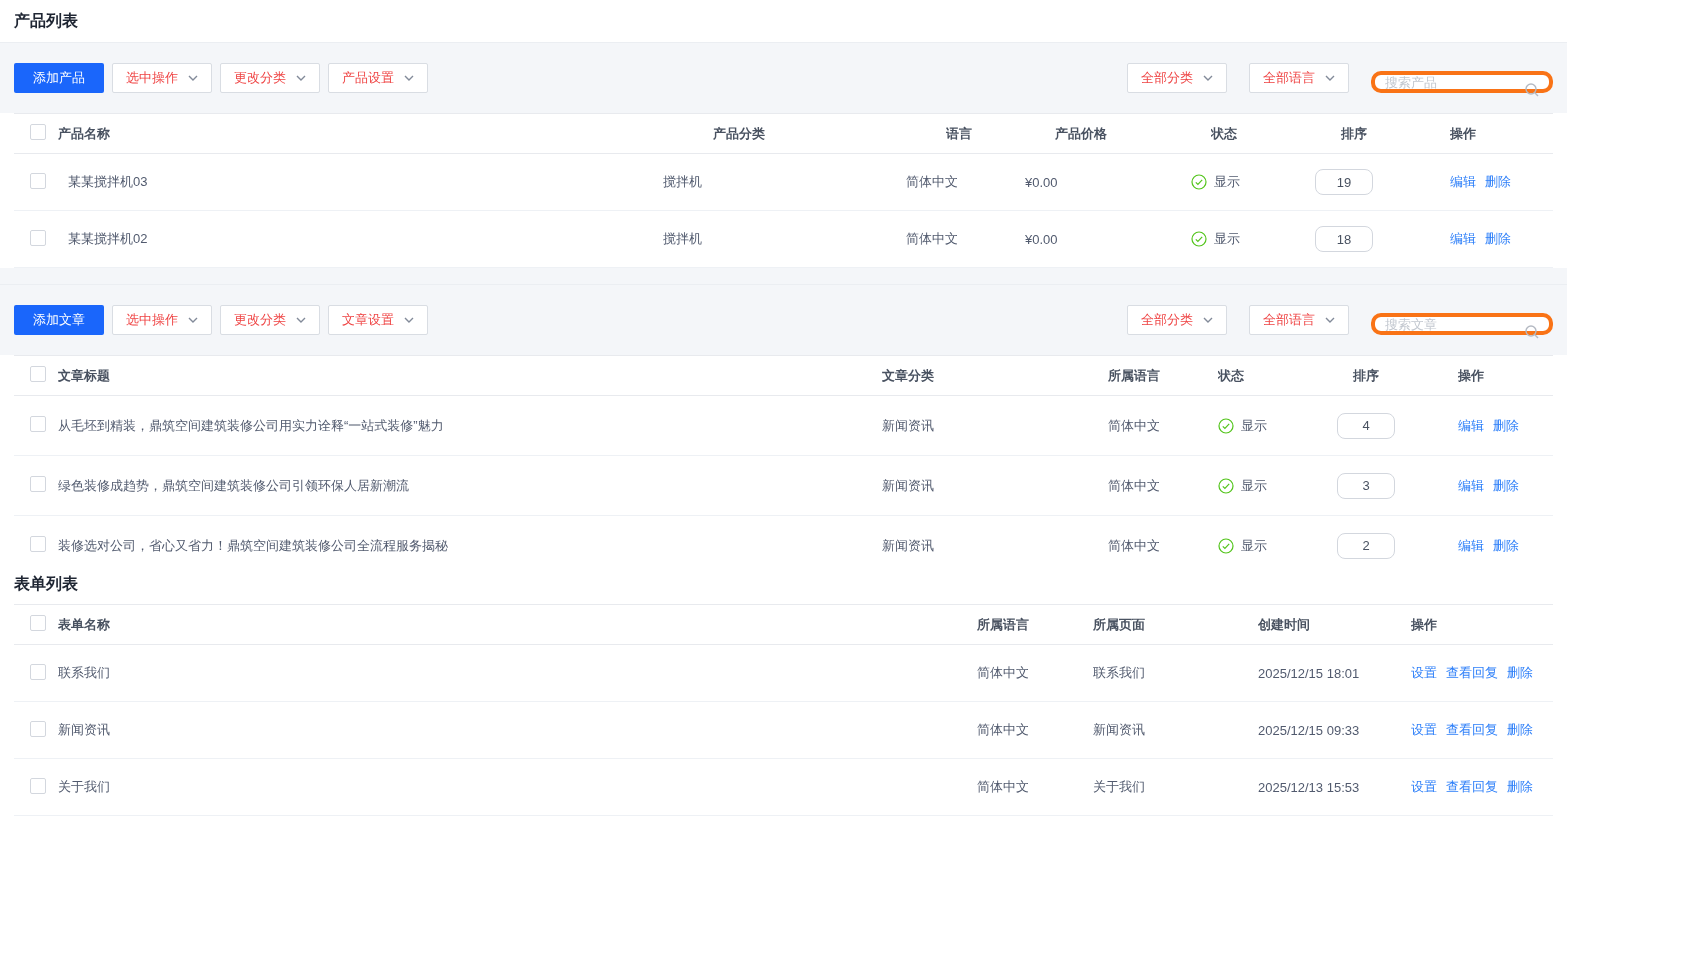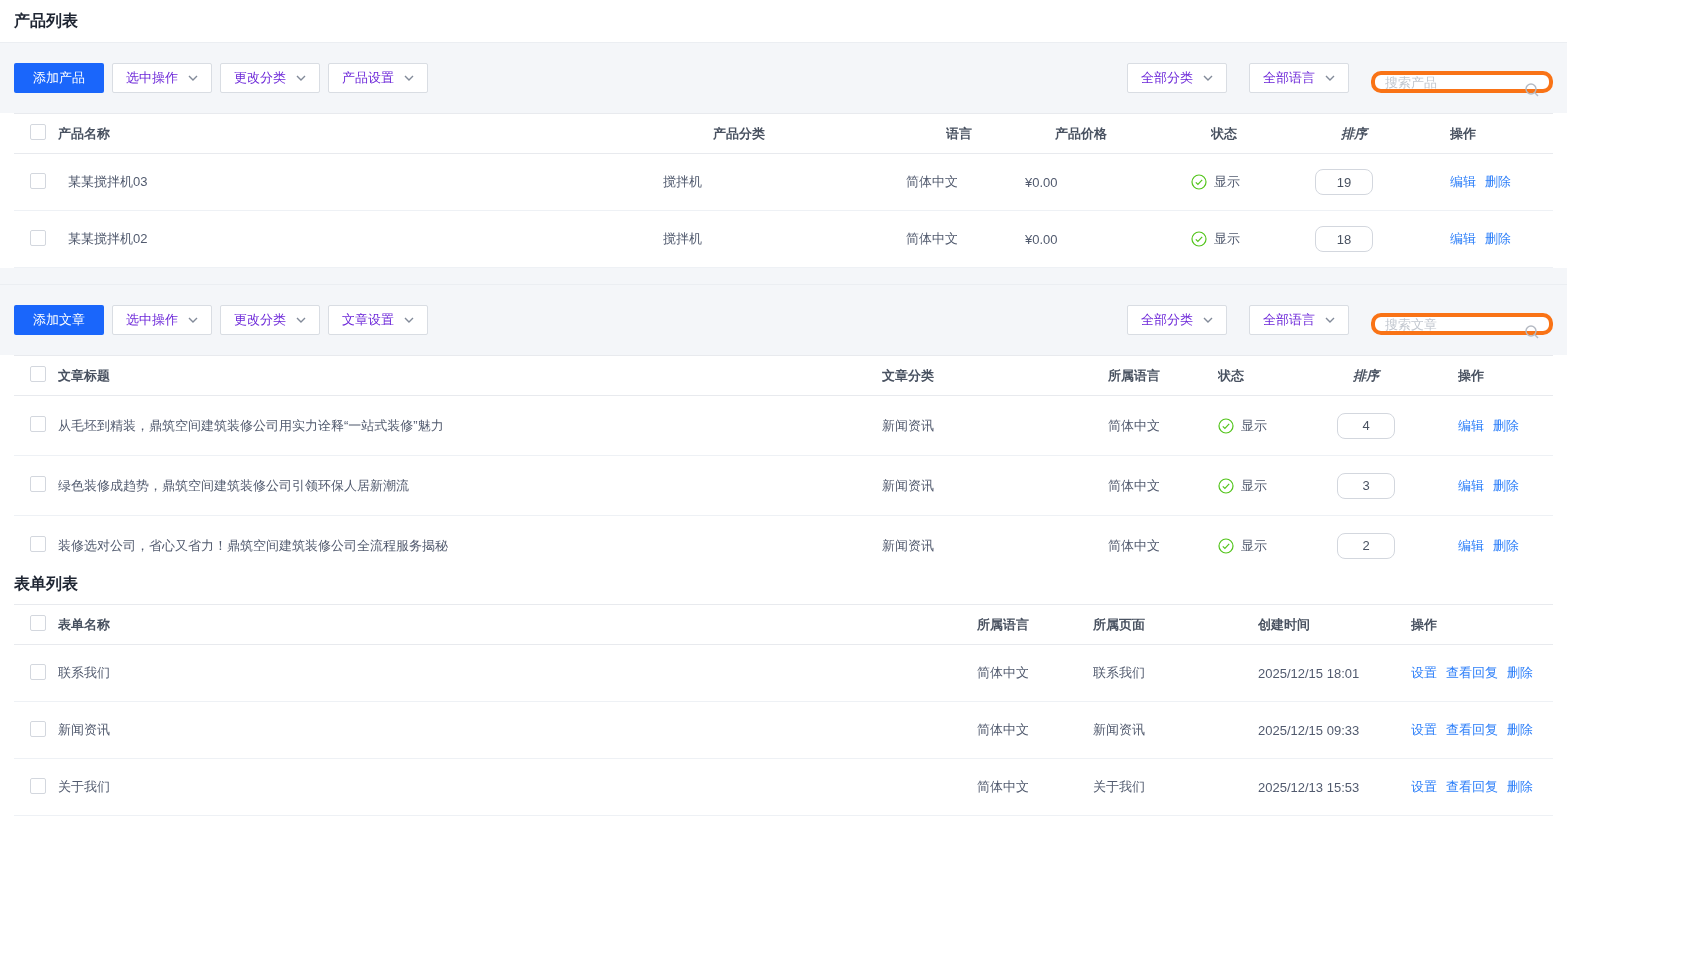--- a/index.html
+++ b/index.html
@@ -24,21 +24,21 @@
     height:71px; background:#f4f6f9; border-top:1px solid #ebeef2;
     display:flex; align-items:center; justify-content:space-between;
     padding:0 14px;
   }
   .band.short { height:66px; }
   .tb-left { display:flex; align-items:center; gap:8px; }
   .tb-right { display:flex; align-items:flex-end; gap:22px; }
 
   .btn { height:30px; border-radius:2px; font-size:13px; display:inline-flex; align-items:center; cursor:pointer; }
   .btn-primary { background:var(--accent,#1a66fb); color:#fff; border:none; padding:0 19px; }
-  .btn-dd { background:#fff; border:1px solid #d9dde3; color:#6d28d9; padding:0 13px; gap:10px; }
+  .btn-dd { background:#fff; border:1px solid #d9dde3; color:#ef4444; padding:0 13px; gap:10px; }
   .caret { width:10px; height:6px; display:inline-block; }
   .caret svg { display:block; }
 
   .search-box { position:relative; width:182px; height:22px; background:#fff; border:4px solid #f97316; border-radius:10px; }
   .search-box input {
     width:100%; height:100%; border:none; outline:none; background:transparent;
     padding:0 30px 0 10px; font-size:13px; color:#495261; font-family:inherit;
   }
   .search-box input::placeholder { color:#c2c7cf; }
   .search-ic { position:absolute; right:9px; top:7px; width:16px; height:16px; cursor:pointer; }
@@ -51,21 +51,21 @@
   .thead .cell { font-weight:600; color:#495261; }
   .r-p { height:57px;gap:10px; }
   .r-a { height:60px; }
   .r-f { height:57px; }
   .grid-p { grid-template-columns:44px 1fr 233px 109px 156px 114px 125px 103px; }
   .grid-a { grid-template-columns:44px 1fr 226px 110px 119px 121px 95px; }
   .grid-f { grid-template-columns:44px 1fr 116px 165px 153px 142px; }
   .cell { padding-right:8px; white-space:nowrap; overflow:hidden; }
   .c-check { padding-left:16px; }
   .checkbox { width:16px; height:16px; border:1px solid #d3d7de; border-radius:2px; background:#fff; display:inline-block; cursor:pointer; }
-  .pad-sort { padding-left:16px;font-style:italic; }
+  .pad-sort { padding-left:16px; }
   .status { display:flex; align-items:center; gap:7px; }
   .status svg { display:block; }
   .sort-input {
     width:58px; height:26px; border:1px solid #d3d7de; border-radius:8px;
     text-align:center; font-size:13px; color:#495261; outline:none; font-family:inherit; background:#fff;
   }
   .ops a { color:var(--link,#2d7ff9); text-decoration:none; margin-right:9px; cursor:pointer; }
 </style>
 </head>
 <body>

